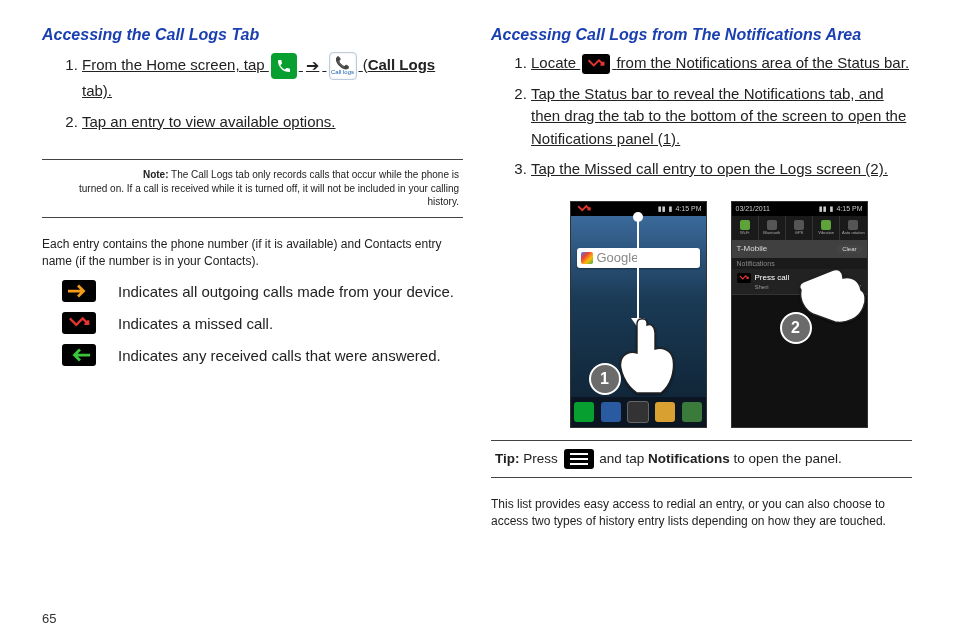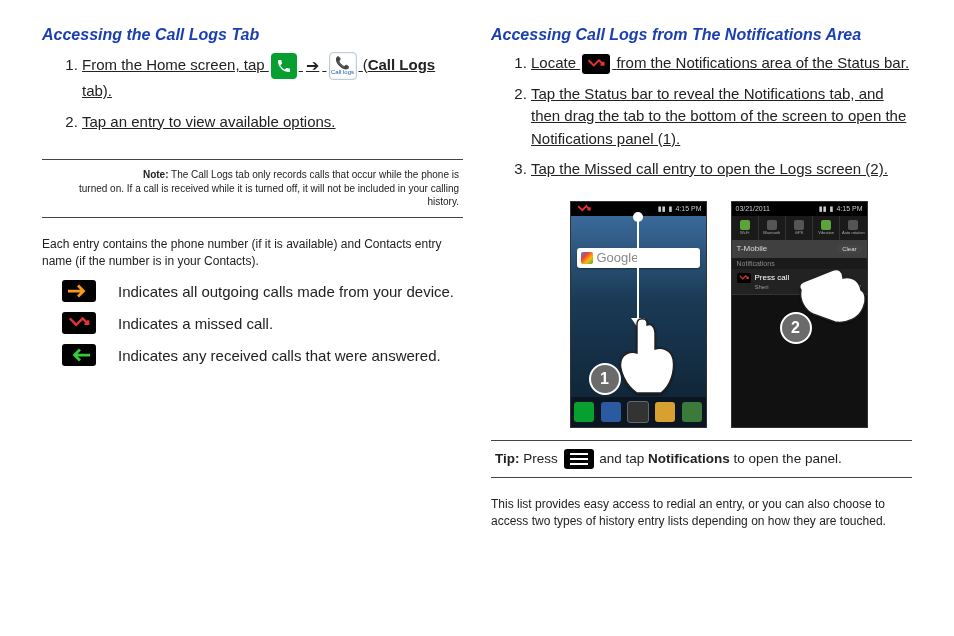--- a/index.html
+++ b/index.html
@@ -291,20 +291,21 @@
     </div>
     <div class="legend-row">
       <div class="swatch">
         <svg viewBox="0 0 24 14">
             <path d="M23 7 L8 7 M12 2 L7 7 L12 12" stroke="#39c639" stroke-width="3" fill="none" stroke-linecap="square"></path>
           </svg>
       </div>
       <div class="txt">Indicates any received calls that were answered.</div>
     </div>
 
+    <div class="page-num">65</div>
   </div>
 
   <div class="col">
     <div class="section-title">Accessing Call Logs from The Notifications Area</div>
 
     <ol class="steps">
       <li>
         <span>Locate </span>
         <span class="icon-missed-small">
           <svg viewBox="0 0 24 14">

